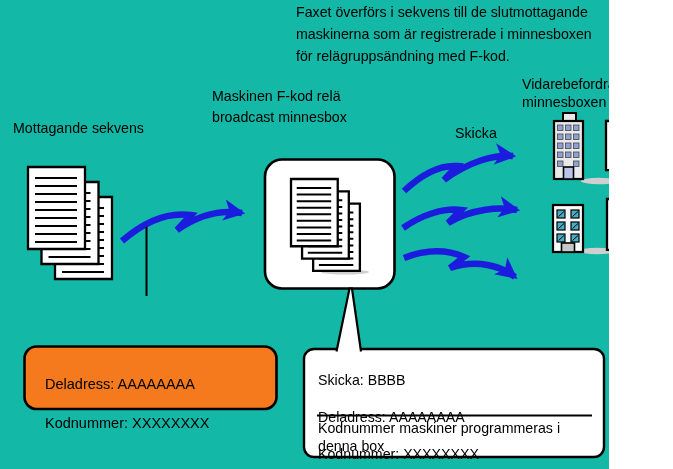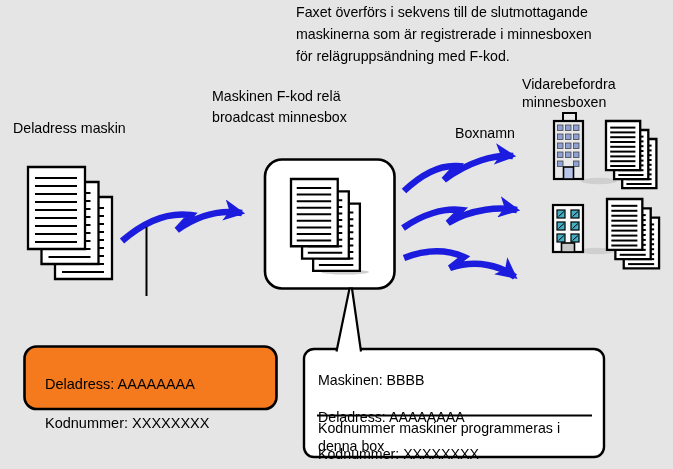--- a/index.html
+++ b/index.html
@@ -1,17 +1,17 @@
 <!DOCTYPE html>
 <html style="--arrow-blue: #1C1CDF; --orange-fill: #F57A1E; --b1-window: #8FA0D4; --b2-window: #45AEC4;"><head>
 <meta charset="utf-8">
 <style>
   html,body{margin:0;padding:0;background:#fff;}
   .stage{
-    position:relative;width:673px;height:469px;background:#e5e5e5;
+    position:relative;width:609px;height:469px;background:#14b8a6;
     font-family:"Liberation Sans","DejaVu Sans",sans-serif;color:#000;overflow:hidden;
   }
   .gfx{position:absolute;left:0;top:0;}
   .t{position:absolute;white-space:pre-line;font-size:14.2px;line-height:21px;}
   .t-intro{left:296px;top:1px;line-height:22px;}
   .t-receiving{left:13px;top:118px;}
   .t-relay{left:212px;top:86px;line-height:21px;}
   .t-forward{left:522px;top:75px;line-height:18px;}
   .t-send{left:455px;top:123px;}
   .t-relaybroadcast{left:71px;top:297px;line-height:19px;}
@@ -116,33 +116,33 @@
     <rect x="24.5" y="346.5" width="252" height="62.5" rx="12" style="fill:var(--orange-fill,#F57A1E)" stroke="#000" stroke-width="2.6"></rect>
 
     <rect x="304" y="349" width="300" height="108" rx="10" fill="#fff" stroke="#000" stroke-width="2.4"></rect>
     <path d="M336.5,351.5 L349.5,288.5 L352,288.5 L361,351.5" fill="#fff" stroke="#000" stroke-width="2.2"></path>
     <line x1="317" y1="415.5" x2="592" y2="415.5" stroke="#000" stroke-width="2"></line>
   </svg>
 
   <div class="t t-intro">Faxet överförs i sekvens till de slutmottagande
 maskinerna som är registrerade i minnesboxen
 för relägruppsändning med F-kod.</div>
-  <div class="t t-receiving">Deladress maskin</div>
+  <div class="t t-receiving">Mottagande sekvens</div>
   <div class="t t-relay">Maskinen F-kod relä
 broadcast minnesbox</div>
   <div class="t t-forward">Vidarebefordra
 minnesboxen</div>
-  <div class="t t-send">Boxnamn</div>
+  <div class="t t-send">Skicka</div>
 
   <div class="t t-orange">
     <div>Deladress: AAAAAAAA</div>
     <div>Kodnummer: XXXXXXXX</div>
   </div>
 
   <div class="t t-callout">
-    <div>Maskinen: BBBB</div>
+    <div>Skicka: BBBB</div>
     <div>Deladress: AAAAAAAA</div>
     <div>Kodnummer: XXXXXXXX</div>
   </div>
   <div class="t t-calloutnote">Kodnummer maskiner programmeras i
 denna box</div>
 
 </div>
 
 </body></html>

